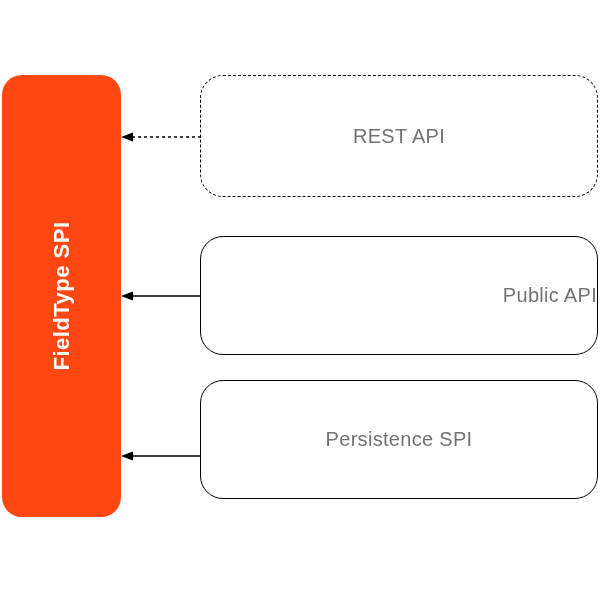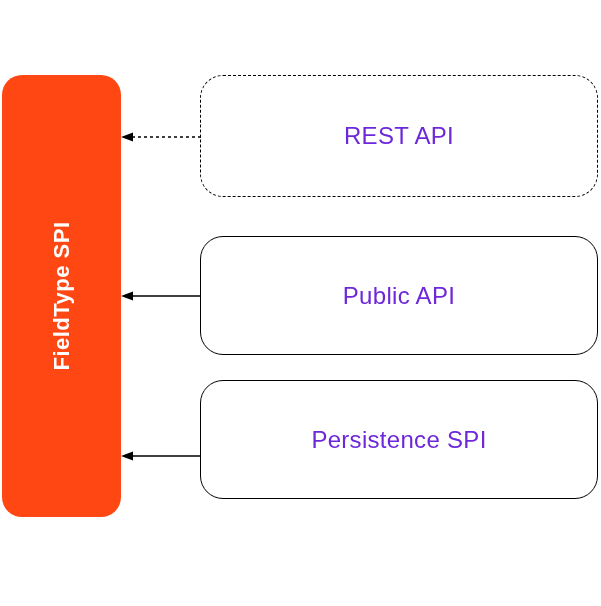--- a/index.html
+++ b/index.html
@@ -46,28 +46,28 @@
     border-radius: 23px;
     display: flex;
     align-items: center;
     justify-content: center;
     box-sizing: border-box;
   }
   .api-box.dashed {
     border-style: dashed;
   }
   .api-box .api-label {
-    color: #6d28d9;
-    font-size: 24px;
+    color: #737373;
+    font-size: 20px;
     font-weight: 400;
     letter-spacing: 0.3px;
     white-space: nowrap;
   }
   .box-rest        { top: 75px;  height: 122px; }
-  .box-public      { top: 236px; height: 119px; }
+  .box-public      { top: 236px; height: 119px; justify-content: flex-end; }
   .box-persistence { top: 380px; height: 119px; }
   
   .arrow {
     position: absolute;
     left: 121px;
     width: 80px;
     height: 16px;
     display: block;
   }
   .arrow-rest        { top: 129px; }

